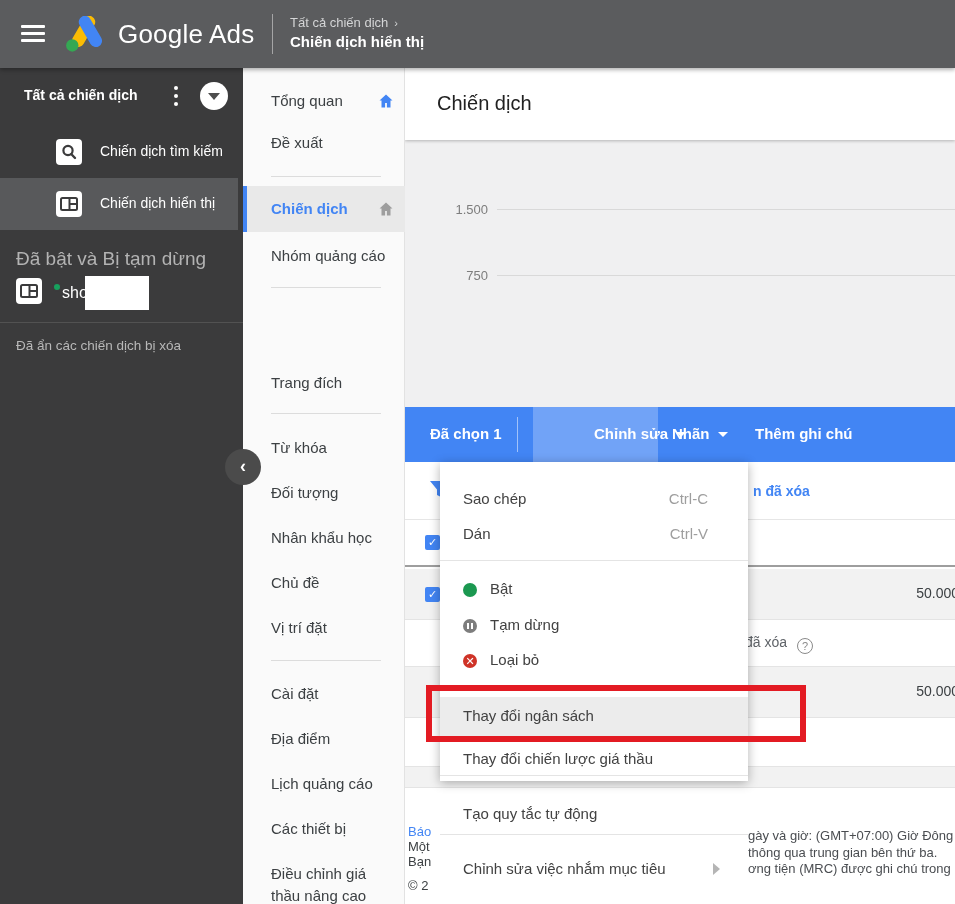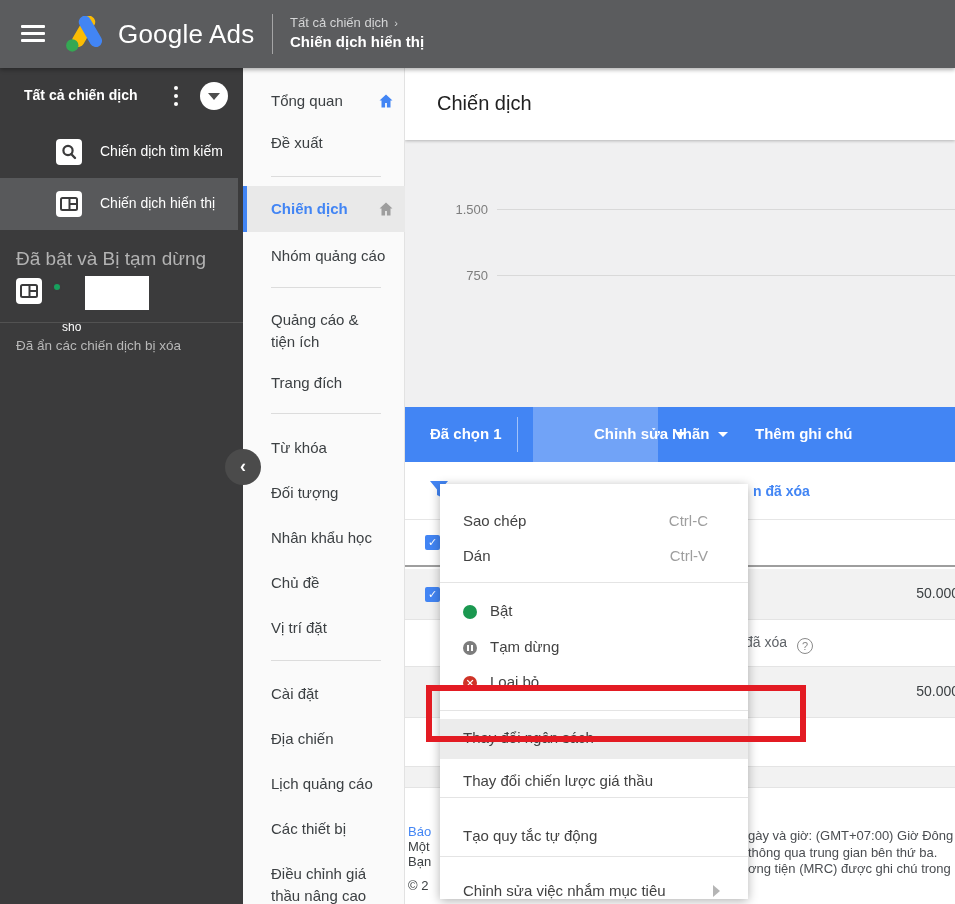--- a/index.html
+++ b/index.html
@@ -30,21 +30,21 @@
   .dn-expand:after { content:""; position:absolute; left:8px; top:11px; border-left:6px solid transparent; border-right:6px solid transparent; border-top:7px solid #4d4d4d; }
   .dn-item { position:absolute; left:0; width:238px; height:52px; cursor:pointer; }
   .dn-item.search { top:58px; }
   .dn-item.display { top:110px; background:#58595b; }
   .dn-icon { position:absolute; left:56px; top:13px; width:26px; height:26px; background:#fff; border-radius:4px; }
   .dn-item .label { position:absolute; left:100px; top:17px; font-size:14px; color:#fff; }
   .dn-section { position:absolute; left:16px; top:180px; font-size:19px; color:#b3b3b3; }
   .dn-campaign { position:absolute; left:0; top:202px; width:243px; height:46px; cursor:pointer; }
   .dn-campaign .dn-icon { left:16px; top:8px; }
   .green-dot { position:absolute; left:36px; top:4px; width:10px; height:10px; border-radius:50%; background:#17a05d; border:2px solid #3b3b3c; }
-  .dn-campaign .label { position:absolute; left:62px; top:14px; font-size:12px; color:#fff;margin-top:36px; }
+  .dn-campaign .label { position:absolute; left:62px; top:14px; font-size:16px; color:#fff; }
   .redact { position:absolute; left:85px; top:6px; width:64px; height:34px; background:#fff; }
   .dn-divider { position:absolute; left:0; top:254px; width:243px; height:1px; background:#525252; }
   .dn-hidden { position:absolute; left:16px; top:270px; width:220px; font-size:13.5px; color:#b8b8b8; cursor:pointer; }
 
   
   .sub-nav { position:absolute; left:243px; top:68px; width:162px; height:836px; background:#fafafa; border-right:1px solid #e2e2e2; z-index:9; }
   .sn-item { position:absolute; left:0; width:162px; font-size:15px; color:#3c4043; cursor:pointer; padding-left:28px; }
   .sn-sel { position:absolute; left:0; top:118px; width:162px; height:46px; background:#e9e9e9; cursor:pointer; }
   .sn-sel-bar { position:absolute; left:0; top:0; width:4px; height:46px; background:#4285f4; }
   .sn-sel .sn-label { position:absolute; left:28px; top:14px; font-size:15px; color:#4285f4; font-weight:bold; }
@@ -90,21 +90,21 @@
   .row5 { top:699px; height:21px; }
 
   
   .footer { position:absolute; left:0; top:748px; width:550px; height:88px; z-index:2; font-size:13px; color:#3c4043; }
   .f-left { position:absolute; left:3px; top:8px; line-height:15px; }
   .f-link { color:#4285f4; cursor:pointer; }
   .f-copy { position:absolute; left:3px; top:62px; }
   .f-right { position:absolute; left:343px; top:12px; width:230px; line-height:16.5px; color:#4a4d51; }
 
   
-  .dropdown { position:absolute; left:440px; top:484px; width:308px; height:415px; background:#fff; z-index:50; box-shadow:0 2px 10px rgba(0,0,0,.3); }
+  .dropdown { position:absolute; left:440px; top:462px; width:308px; height:319px; background:#fff; z-index:50; box-shadow:0 2px 10px rgba(0,0,0,.3); }
   .mi { position:absolute; left:0; width:308px; height:36px; cursor:pointer; font-size:15px; color:#424242; }
   .mi .mi-label { position:absolute; left:23px; top:8px; }
   .mi.icon .mi-label { left:50px; }
   .mi .shortcut { position:absolute; right:40px; top:8px; color:#9e9e9e; }
   .mi-sep { position:absolute; left:0; width:308px; height:1px; background:#e4e4e4; }
   .mi.hl { background:#ececec; height:40px; }
   .sub-arrow { position:absolute; right:28px; top:11px; border-top:6px solid transparent; border-bottom:6px solid transparent; border-left:7px solid #b5b5b5; }
   .st-dot { position:absolute; left:23px; top:11px; width:14px; height:14px; border-radius:50%; }
   .st-dot.on { background:#1b9850; }
   .st-dot.pause { background:#7d7d7d; }
@@ -200,31 +200,30 @@
     <div class="sn-sel">
       <span class="sn-sel-bar"></span>
       <span class="sn-label">Chiến dịch</span>
       <svg class="home-ic" style="left:135px; top:15px" viewBox="0 0 16 16">
           <path d="M8 1.5 1.5 7.5h2v7h3.6v-4.4h1.8v4.4h3.6v-7h2z" fill="#9e9e9e"></path>
         </svg>
     </div>
 
     <div class="sn-item" style="top:179px"><span>Nhóm quảng cáo</span></div>
     <div class="sn-divider" style="top:219px"></div>
-    <div class="sn-item" style="top:241px; width:130px; line-height:22px"><span>Quảng cáo &amp; tiện ích</span></div>
     <div class="sn-item" style="top:306px"><span>Trang đích</span></div>
     <div class="sn-divider" style="top:345px"></div>
     <div class="sn-item" style="top:371px"><span>Từ khóa</span></div>
     <div class="sn-item" style="top:416px"><span>Đối tượng</span></div>
     <div class="sn-item" style="top:461px"><span>Nhân khẩu học</span></div>
     <div class="sn-item" style="top:506px"><span>Chủ đề</span></div>
     <div class="sn-item" style="top:551px"><span>Vị trí đặt</span></div>
     <div class="sn-divider" style="top:592px"></div>
     <div class="sn-item" style="top:617px"><span>Cài đặt</span></div>
-    <div class="sn-item" style="top:662px"><span>Địa chiến</span></div>
+    <div class="sn-item" style="top:662px"><span>Địa điểm</span></div>
     <div class="sn-item" style="top:707px"><span>Lịch quảng cáo</span></div>
     <div class="sn-item" style="top:752px"><span>Các thiết bị</span></div>
     <div class="sn-item" style="top:795px; width:135px; line-height:22px"><span>Điều chỉnh giá thầu nâng cao</span></div>
   </nav>
 
   <div class="collapse-btn"><span>‹</span></div>
 
   <main class="main">
     <div class="main-header">
       <div class="page-title">Chiến dịch</div>

